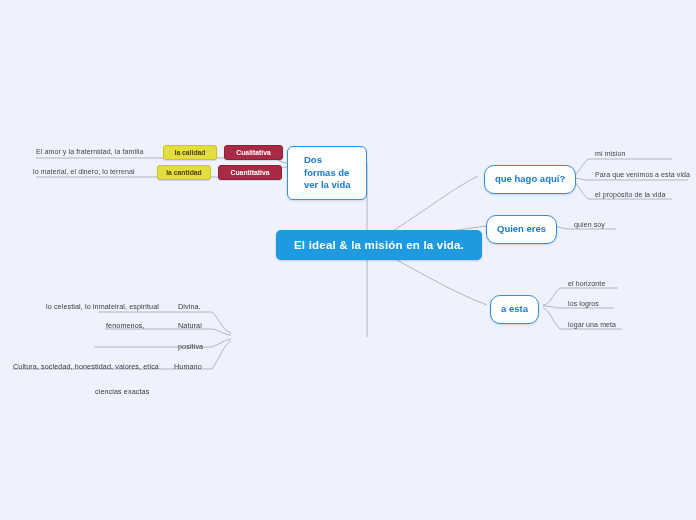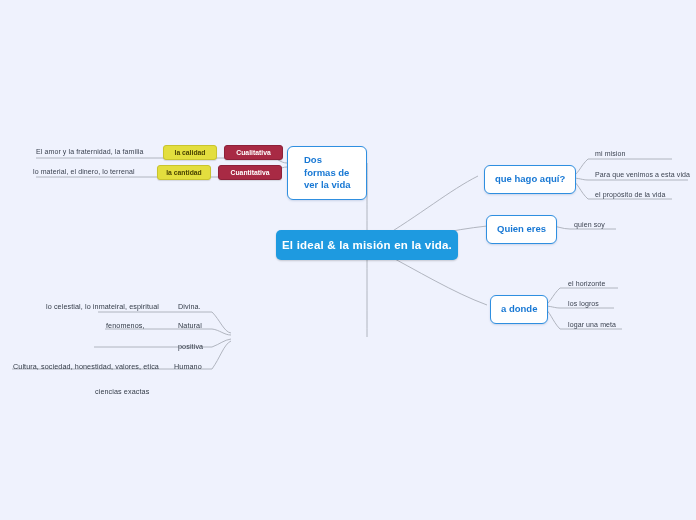--- a/index.html
+++ b/index.html
@@ -32,38 +32,38 @@
     position: absolute;
     box-sizing: border-box;
   }
 
   .root-node {
     background: #1e9ae0;
     color: #ffffff;
     font-weight: bold;
     font-size: 11.5px;
     border-radius: 5px;
-    padding: 9px 6px;
+    padding: 9px 18px;
     letter-spacing: 0.2px;
     white-space: nowrap;
     box-shadow: 0 1px 2px rgba(0,0,0,0.18);
   }
 
   .branch-node {
     background: #ffffff;
     border: 1.6px solid #2f8fe0;
     border-radius: 6px;
     color: #1878d4;
     font-weight: bold;
     font-size: 9.5px;
     padding: 7px 10px;
     line-height: 1.32;
     box-shadow: 0 1px 2px rgba(40,80,140,0.18);
   }
-  .branch-node.wide { white-space: nowrap; }
+  .branch-node.wide { white-space: nowrap; border-radius: 10px; }
 
   
   .leaf {
     position: absolute;
     font-size: 7px;
     color: #3b4250;
     white-space: nowrap;
     letter-spacing: 0.1px;
   }
   .leaf.mid {
@@ -168,21 +168,21 @@
   <div class="leaf" style="left:595px; top:171px;">Para que venimos a esta vida</div>
   <div class="leaf" style="left:595px; top:191px;">el propósito de la vida</div>
 
   <div class="node branch-node wide" style="left:486px; top:215px;">
     <span>Quien eres</span>
   </div>
 
   <div class="leaf" style="left:574px; top:221px;">quien soy</div>
 
   <div class="node branch-node wide" style="left:490px; top:295px;">
-    <span>a donde</span>
+    <span>a esta</span>
   </div>
 
   <div class="leaf" style="left:568px; top:280px;">el horizonte</div>
   <div class="leaf" style="left:568px; top:300px;">los logros</div>
   <div class="leaf" style="left:568px; top:321px;">logar una meta</div>
 
 
   <div class="leaf mid" style="left:46px; top:302px;">lo celestial, lo inmateiral, espiritual</div>
   <div class="leaf mid" style="left:178px; top:302px;">Divina.</div>
 

